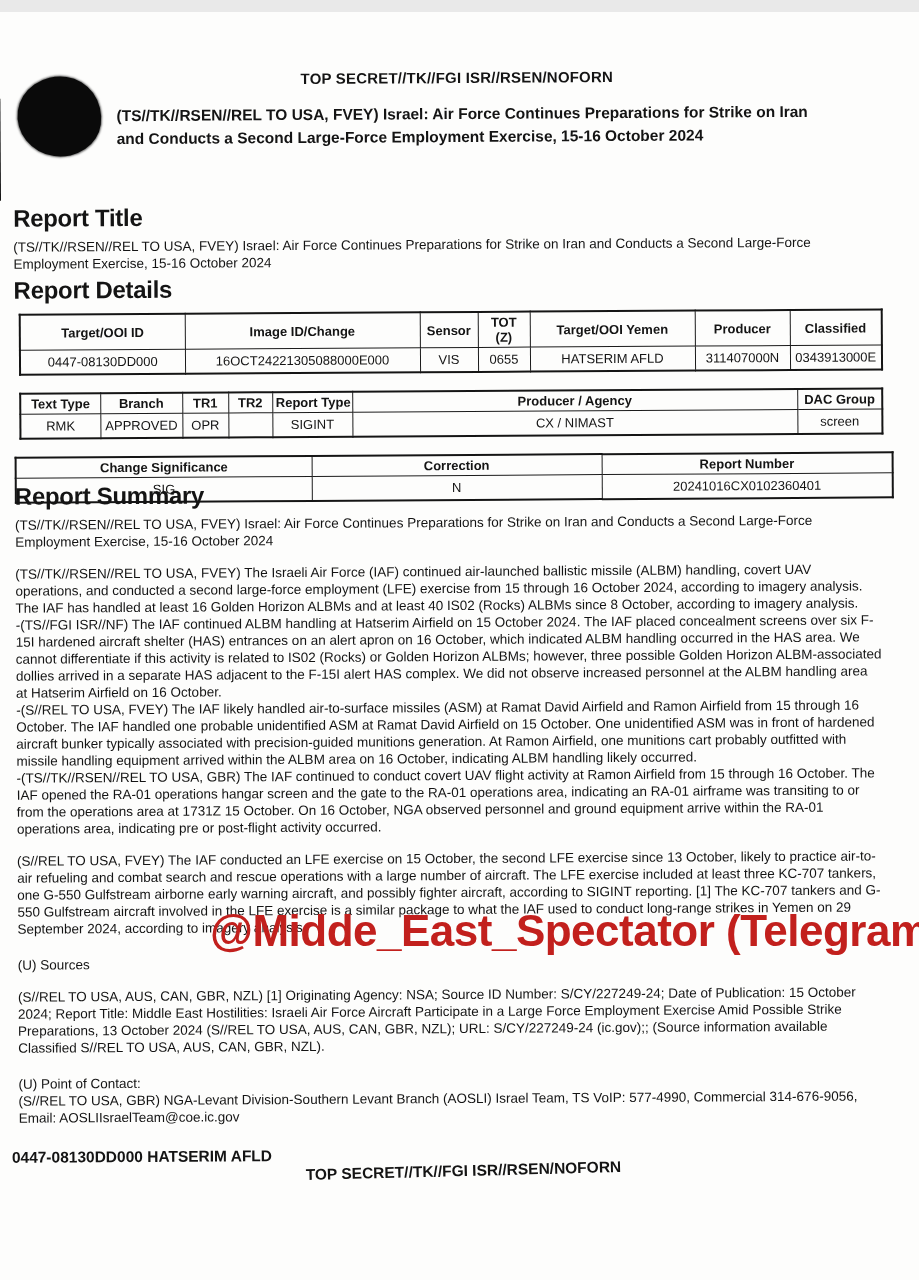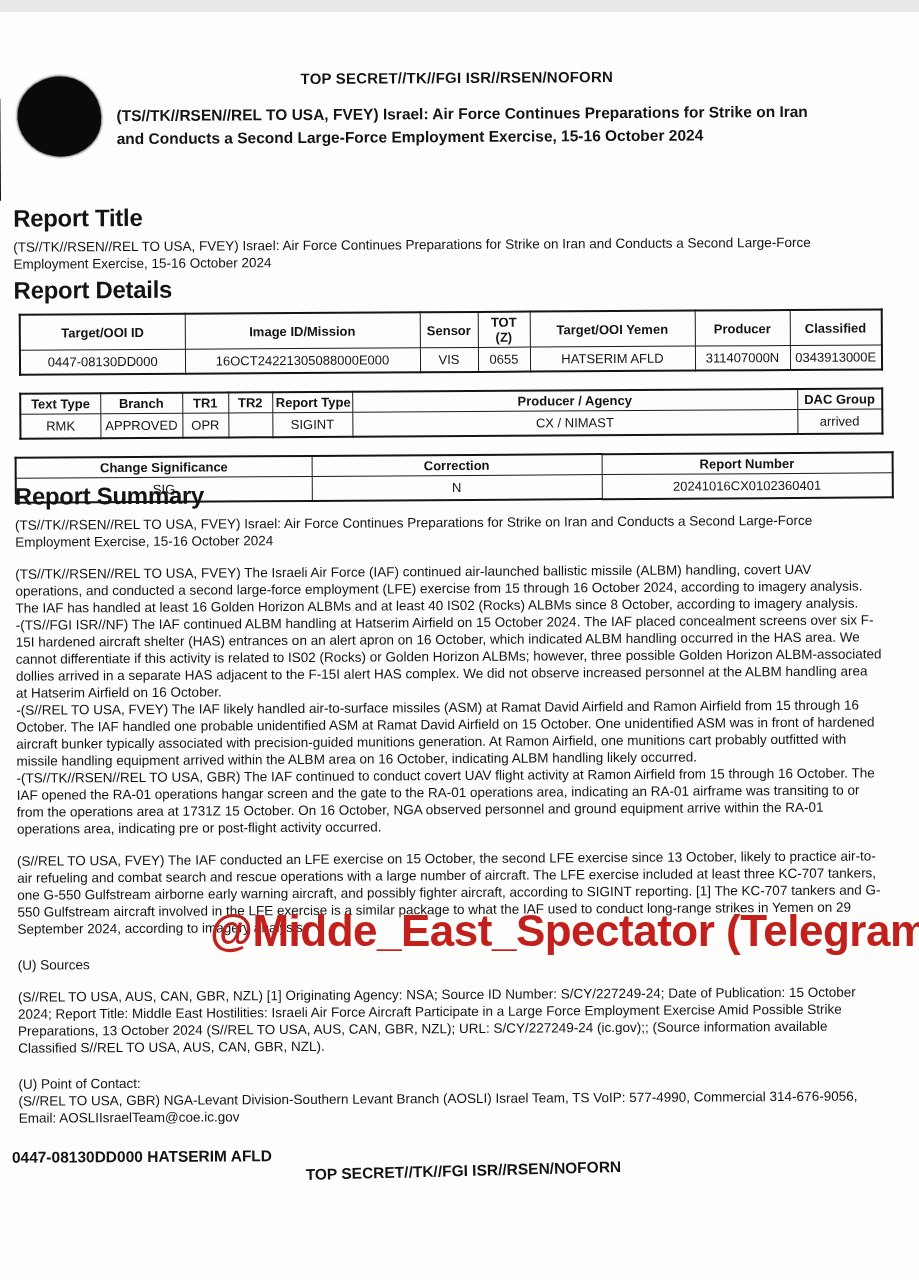--- a/index.html
+++ b/index.html
@@ -106,21 +106,21 @@
             <col style="width:235px">
             <col style="width:58px">
             <col style="width:52px">
           <col style="width:165px">
             <col style="width:95px">
             <col style="width:92px">
         </colgroup>
         <tbody>
             <tr>
           <th>Target/OOI ID</th>
-          <th>Image ID/Mission</th>
+          <th>Image ID/Change</th>
           <th>Sensor</th>
           <th class="preline">TOT
 (Z)</th>
           <th>Target/OOI Yemen</th>
           <th>Producer</th>
           <th>Classified</th>
         </tr>
         <tr>
           <td>0447-08130DD000</td>
           <td>16OCT24221305088000E000</td>
@@ -153,21 +153,21 @@
           <th>Producer / Agency</th>
           <th>DAC Group</th>
         </tr>
         <tr>
           <td>RMK</td>
           <td>APPROVED</td>
           <td>OPR</td>
           <td></td>
           <td>SIGINT</td>
           <td>CX / NIMAST</td>
-          <td>arrived</td>
+          <td>screen</td>
         </tr>
       </tbody>
         </table>
 
       <table class="t3">
         <colgroup>
           <col style="width:296px">
             <col style="width:290px">
             <col style="width:291px">
         </colgroup>

